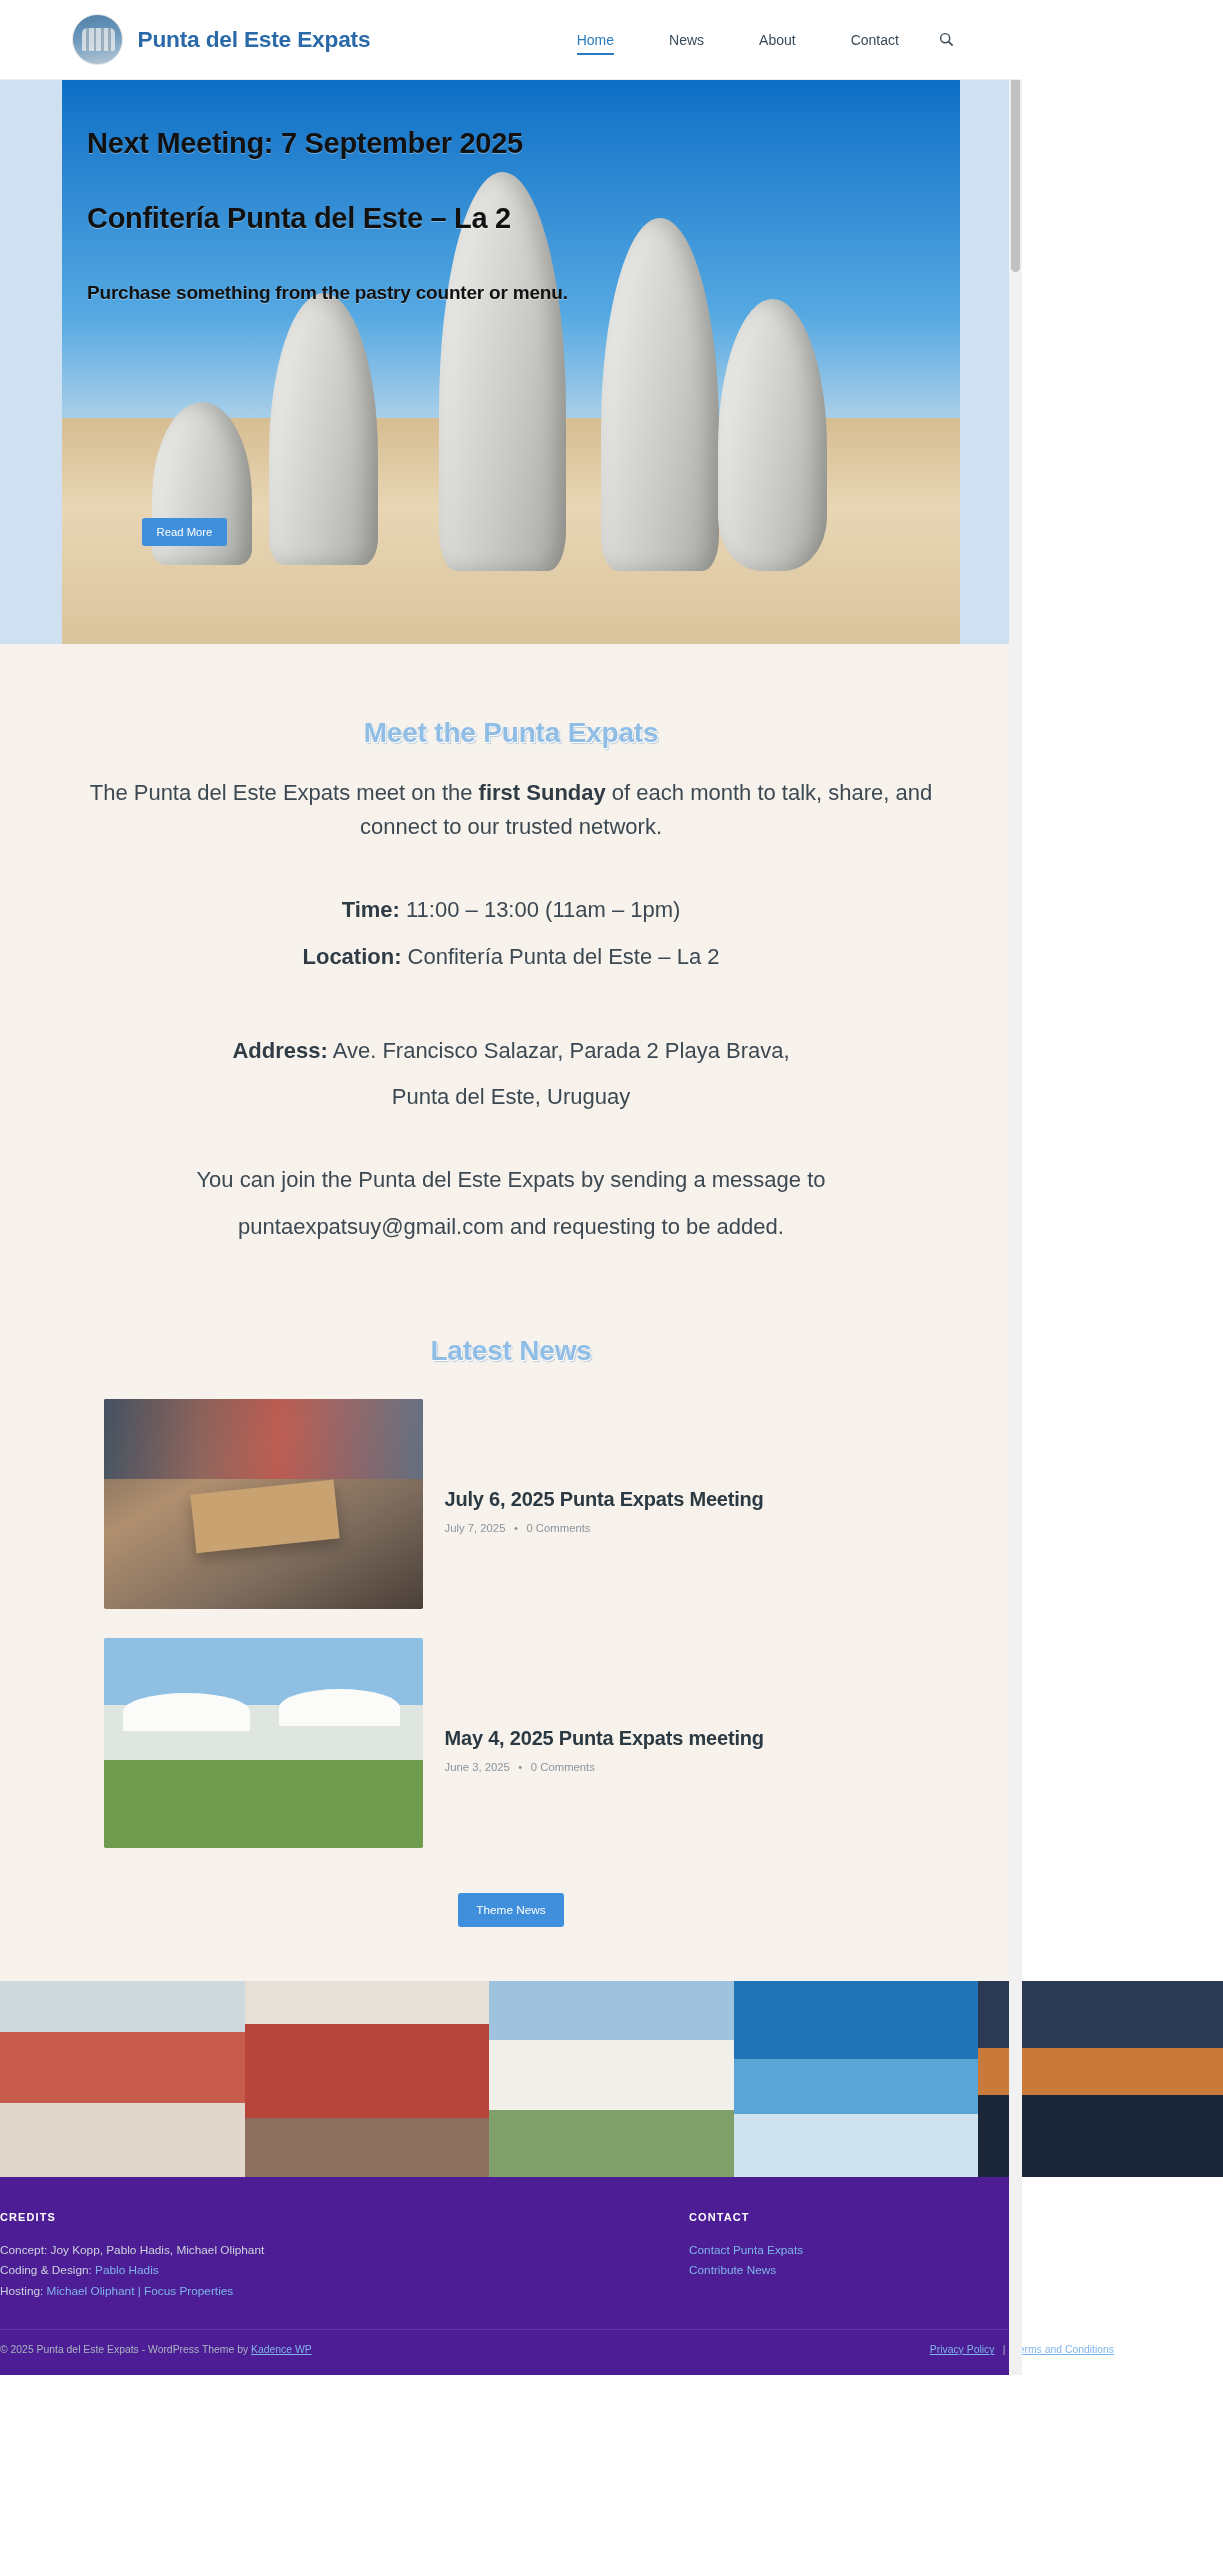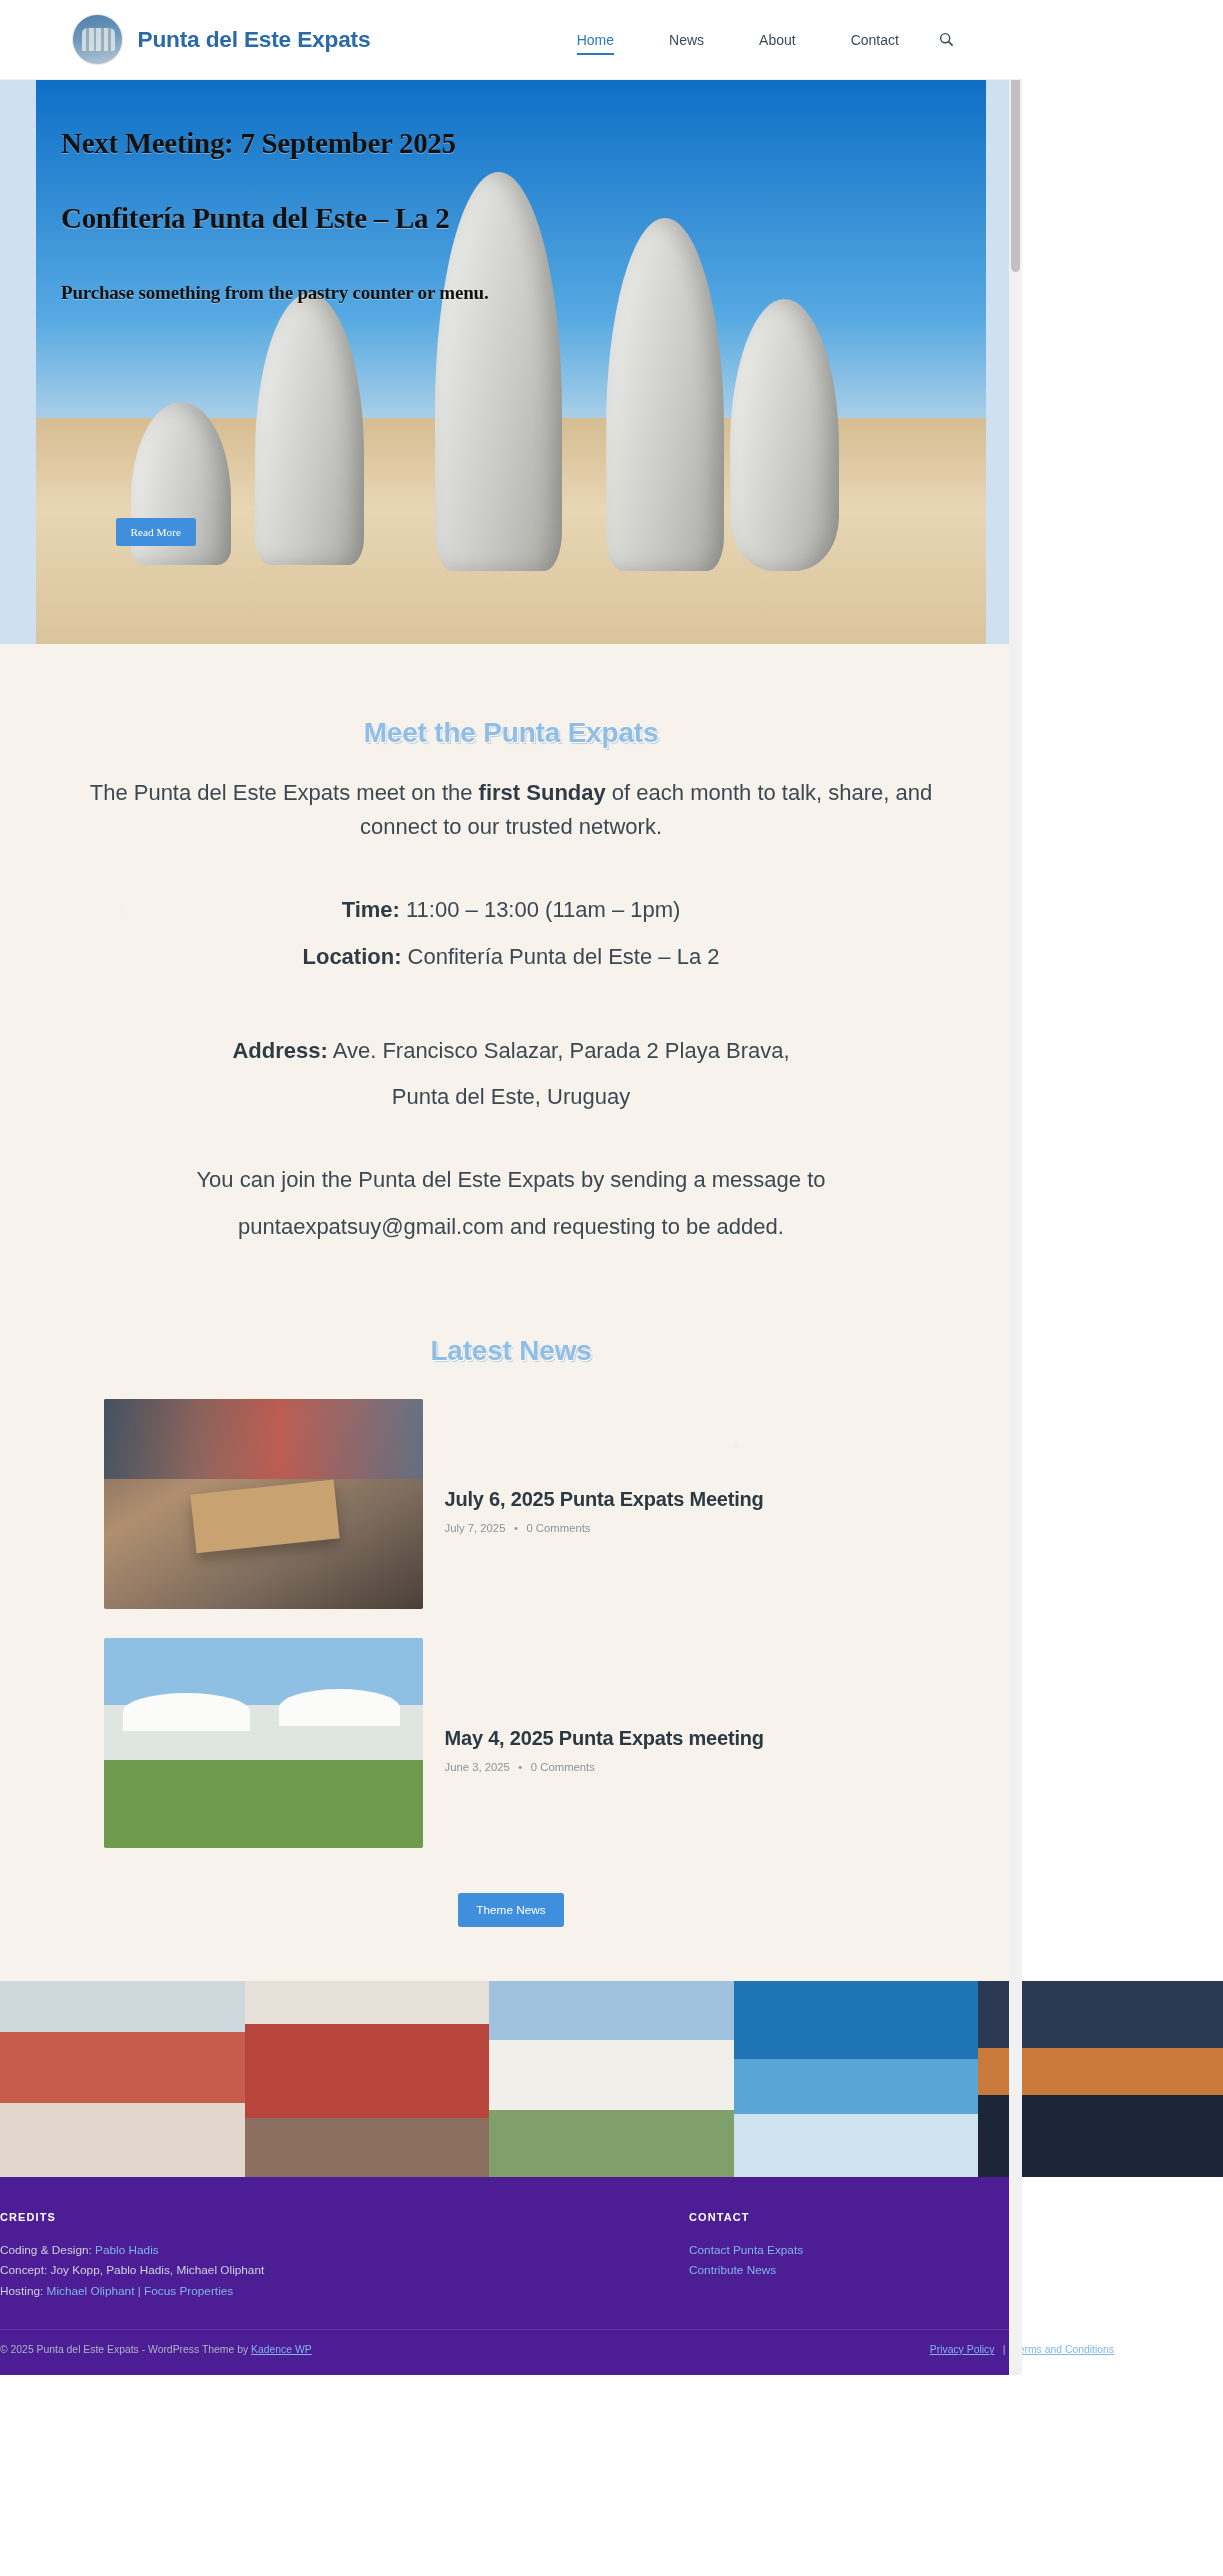--- a/index.html
+++ b/index.html
@@ -49,21 +49,21 @@
   }
   .nav a.active { color:#2a7ac0; }
   .nav a.active:after {
     content:""; position:absolute; left:0; right:0; bottom:-1.8px; height:1.8px; background:#2a7ac0;
   }
   .search-btn {
     background:none; border:none; cursor:pointer; padding:3.6px; margin-left:5.4px; line-height:0;
   }
 
   
-  .hero-wrap { background:#cfe0f0; padding: 0 36px; font-family: Liberation Serif, serif; }
+  .hero-wrap { background:#cfe0f0; padding: 0 62px; }
   .hero {
     height: 564px; position:relative; overflow:hidden;
     background: linear-gradient(#1f7fd0 0%, #3f9ee0 30%, #8dc4e8 55%, #d9c39a 62%, #e3cfa9 100%);
   }
   .sky { position:absolute; inset:0 0 40% 0; background:linear-gradient(#0e6fc6,#56a9e2 70%,#a9cfe8); }
   .sand { position:absolute; left:0; right:0; bottom:0; height:40%;
     background:linear-gradient(#d6bd92,#e8d6b4 40%,#d9c49c); }
   .finger {
     position:absolute; bottom:16%; background:linear-gradient(100deg,#f2f2f0,#c9c9c5 60%,#a9a9a4);
     border-radius:50% 50% 14% 14% / 60% 60% 10% 10%;
@@ -314,24 +314,24 @@
     <div class="s3"></div>
     <div class="s4"></div>
     <div class="s5"></div>
   </div>
 
   <footer class="footer">
     <div class="footer-cols">
       <div class="col-left">
         <div class="foot-h">CREDITS</div>
         <div class="foot-line">
+          <span>Concept: </span><span>Joy Kopp, Pablo Hadis, Michael Oliphant</span>
+        </div>
+        <div class="foot-line">
           <span>Coding &amp; Design: </span><a href="#" class="foot-link">Pablo Hadis</a>
-        </div>
-        <div class="foot-line">
-          <span>Concept: </span><span>Joy Kopp, Pablo Hadis, Michael Oliphant</span>
         </div>
         <div class="foot-line">
           <span>Hosting: </span><a href="#" class="foot-link">Michael Oliphant  | Focus Properties</a>
         </div>
       </div>
       <div class="col-right">
         <div class="foot-h">CONTACT</div>
         <div class="foot-link-row">
           <a href="#" class="foot-link">Contact Punta Expats</a>
         </div>

